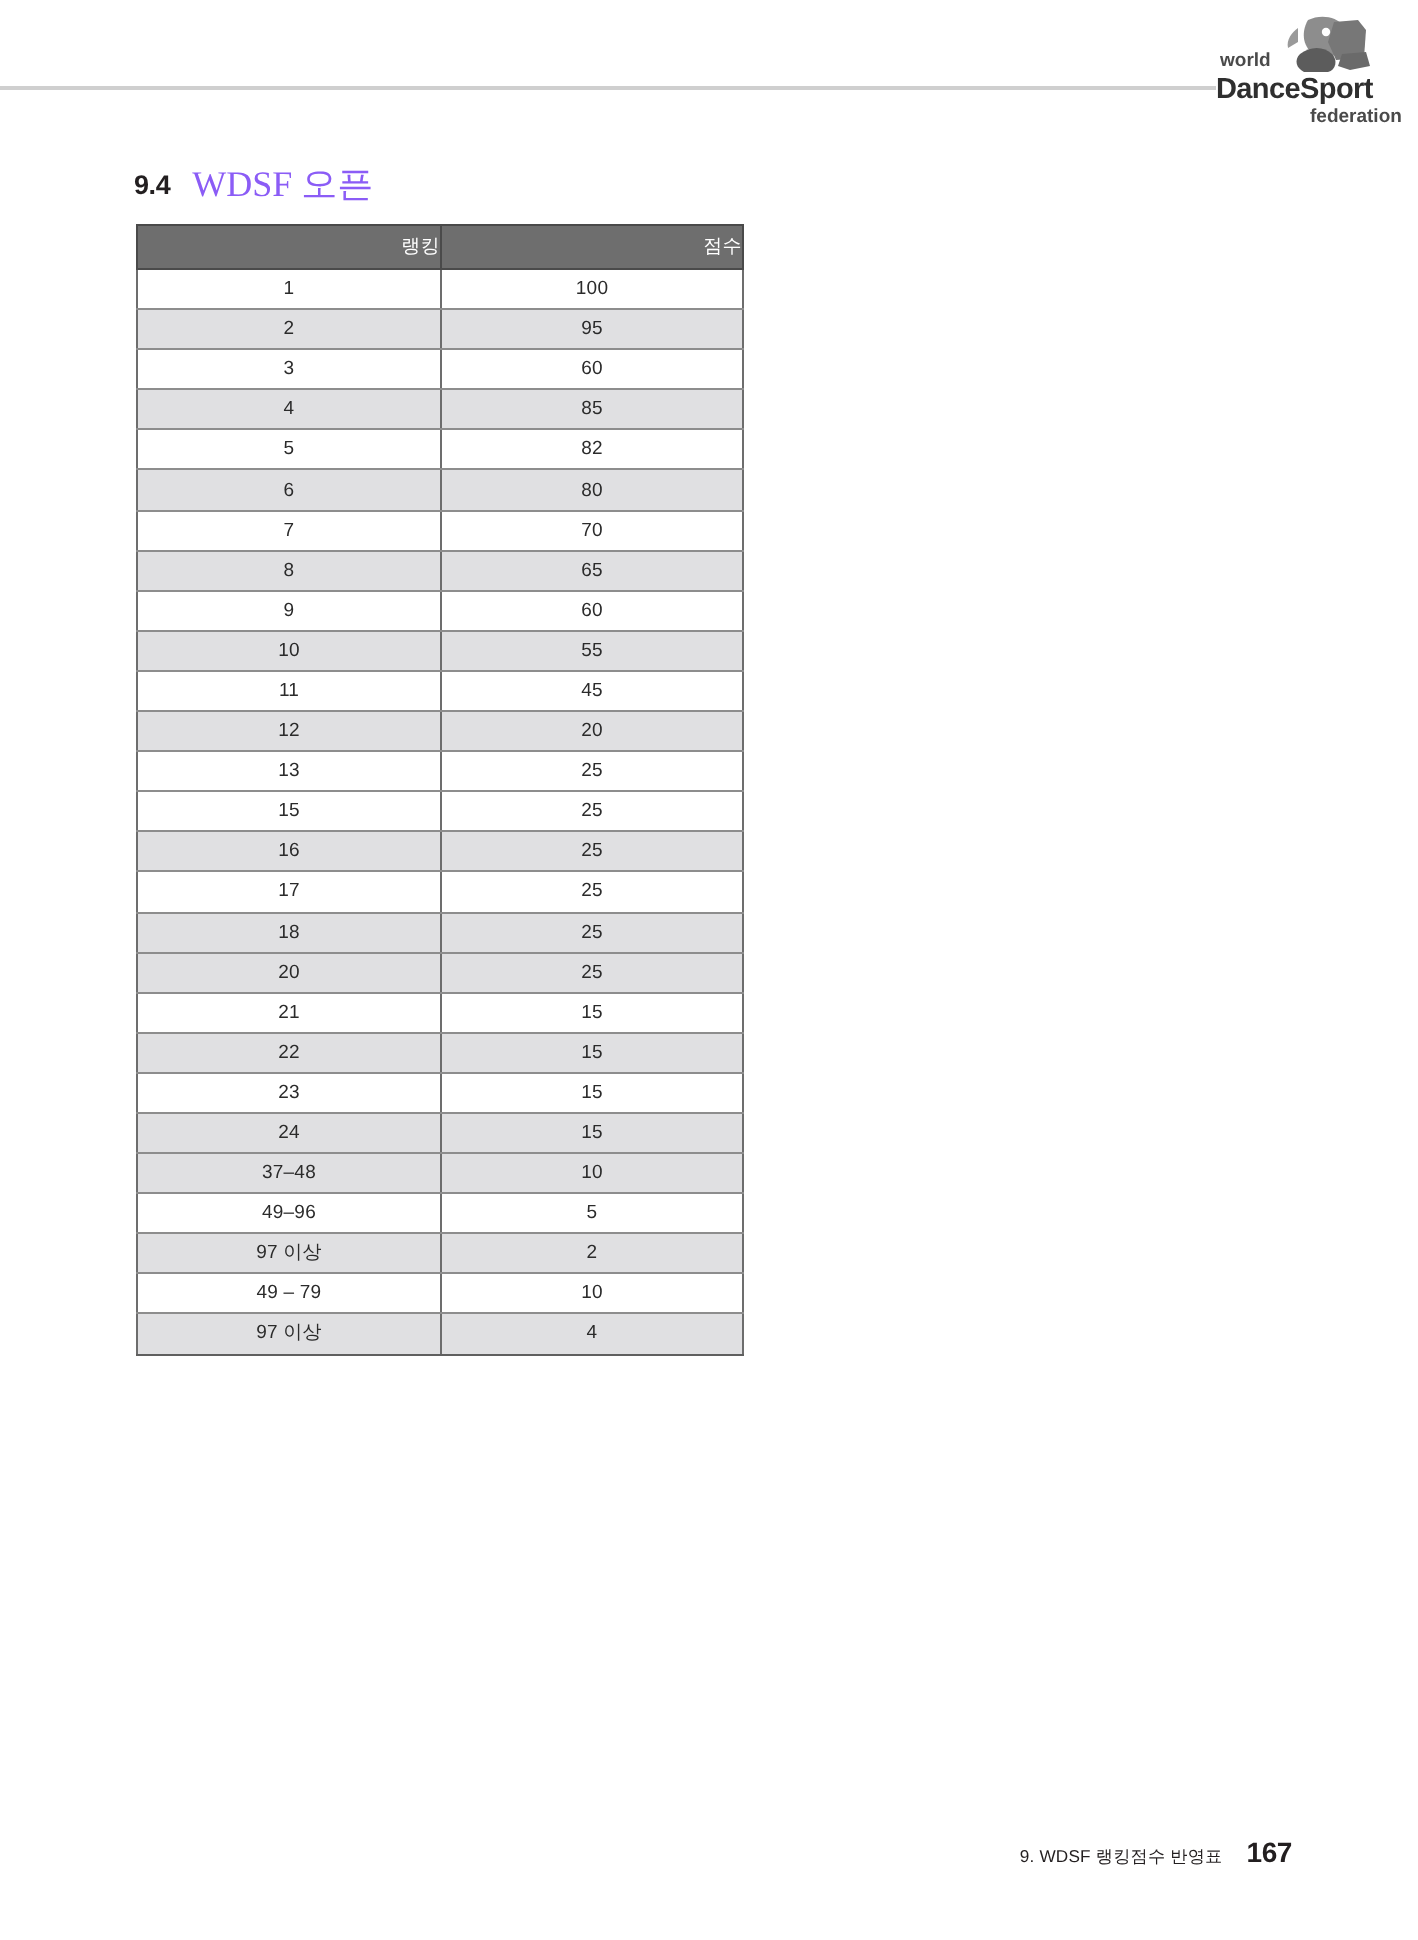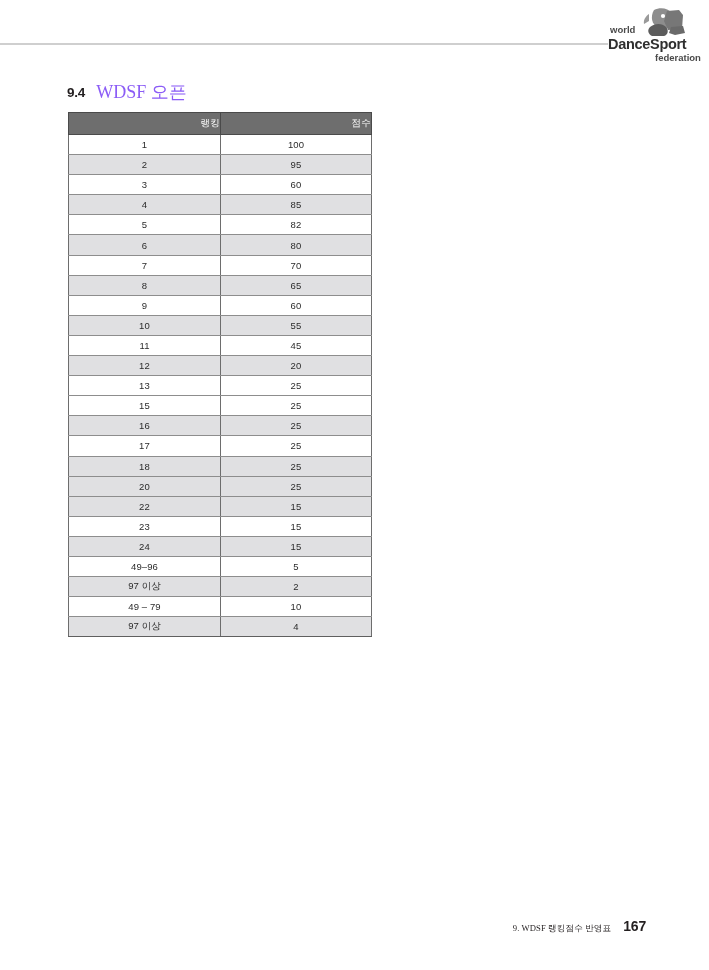--- a/index.html
+++ b/index.html
@@ -117,21 +117,21 @@
   .footer {
     position: absolute;
     right: 63px;
     bottom: 35px;
     display: flex;
     align-items: baseline;
     gap: 12px;
     white-space: nowrap;
   }
   .footer-label {
-    font-family: Liberation Serif, serif;
+    font-family: Liberation Sans, sans-serif;
     font-size: 8.6px;
     color: #231f20;
     letter-spacing: 0.1px;
   }
   .footer-page {
     font-family: "Liberation Sans", sans-serif;
     font-size: 14px;
     font-weight: bold;
     color: #231f20;
     letter-spacing: -0.2px;
@@ -242,31 +242,39 @@
           <td>25</td>
         </tr>
         <tr class="alt">
           <td>18</td>
           <td>25</td>
         </tr>
         <tr class="alt">
           <td>20</td>
           <td>25</td>
         </tr>
+        <tr>
+          <td>21</td>
+          <td>15</td>
+        </tr>
         <tr class="alt">
           <td>22</td>
           <td>15</td>
         </tr>
         <tr>
           <td>23</td>
           <td>15</td>
         </tr>
         <tr class="alt">
           <td>24</td>
           <td>15</td>
+        </tr>
+        <tr class="alt">
+          <td>37–48</td>
+          <td>10</td>
         </tr>
         <tr>
           <td>49–96</td>
           <td>5</td>
         </tr>
         <tr class="alt">
           <td>97 이상</td>
           <td>2</td>
         </tr>
         <tr>

